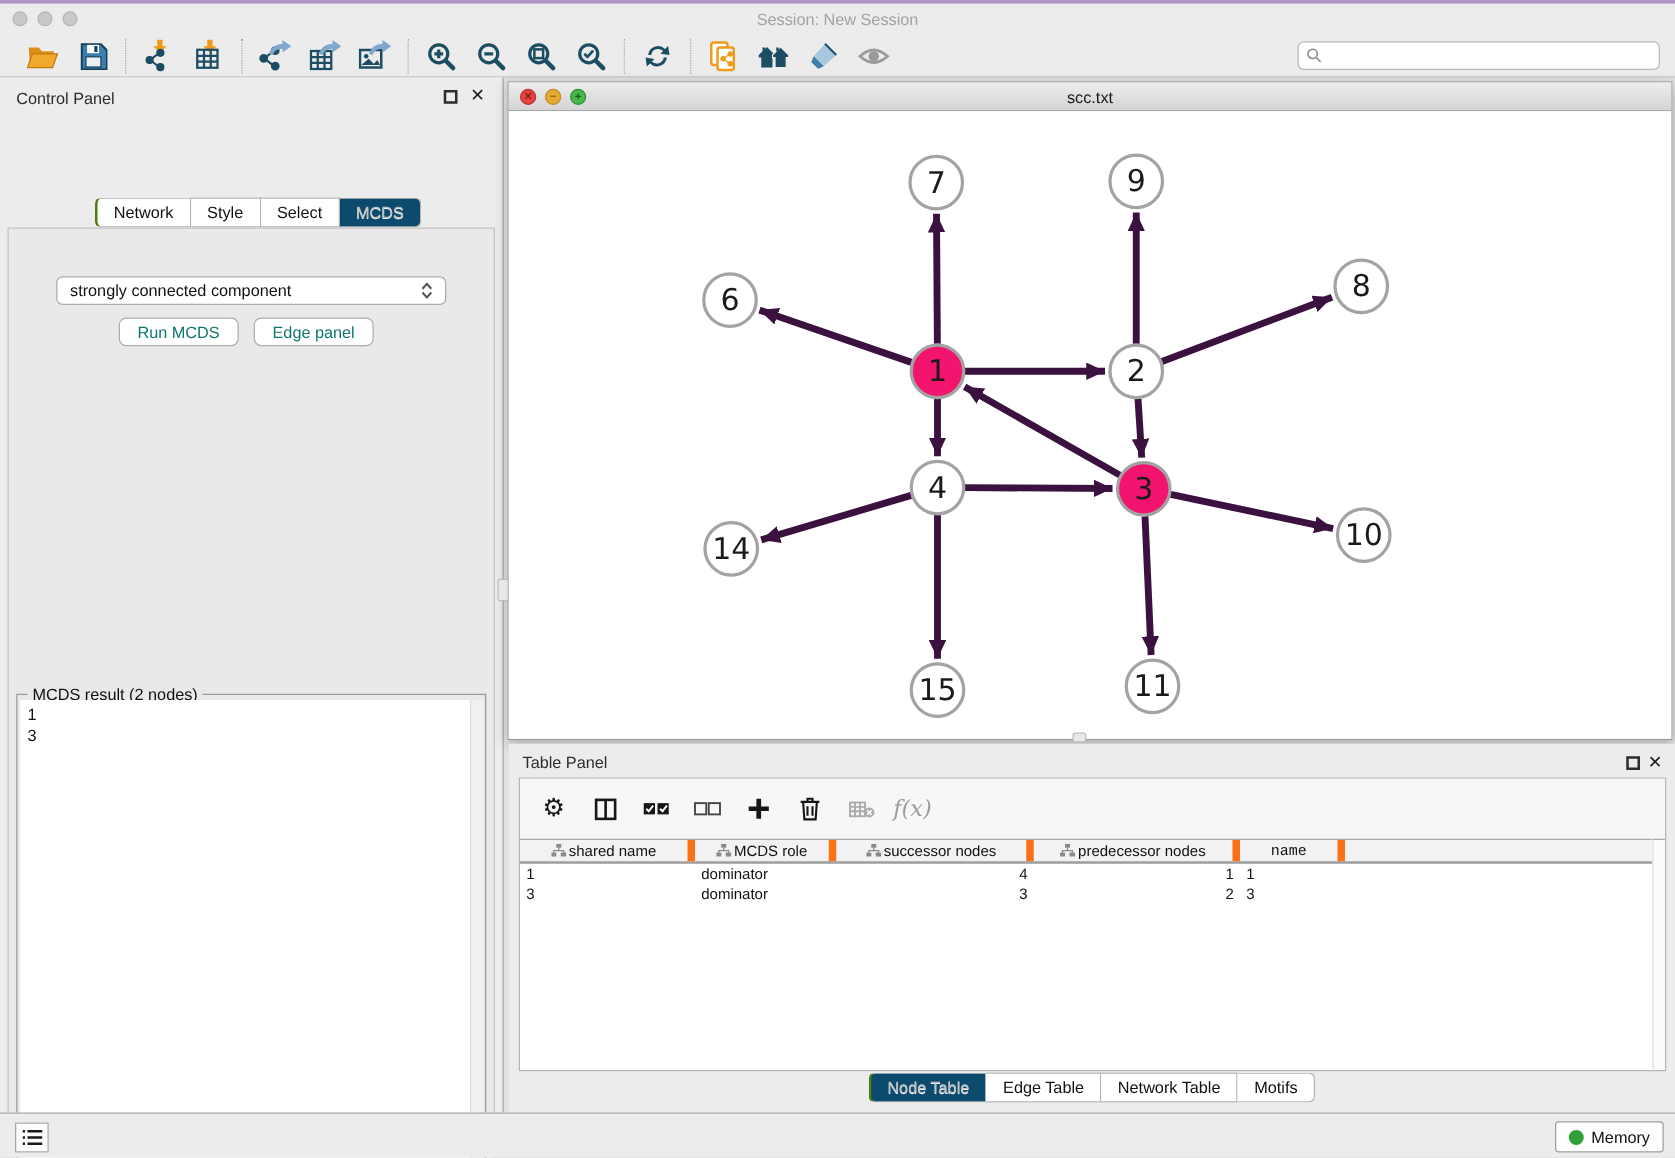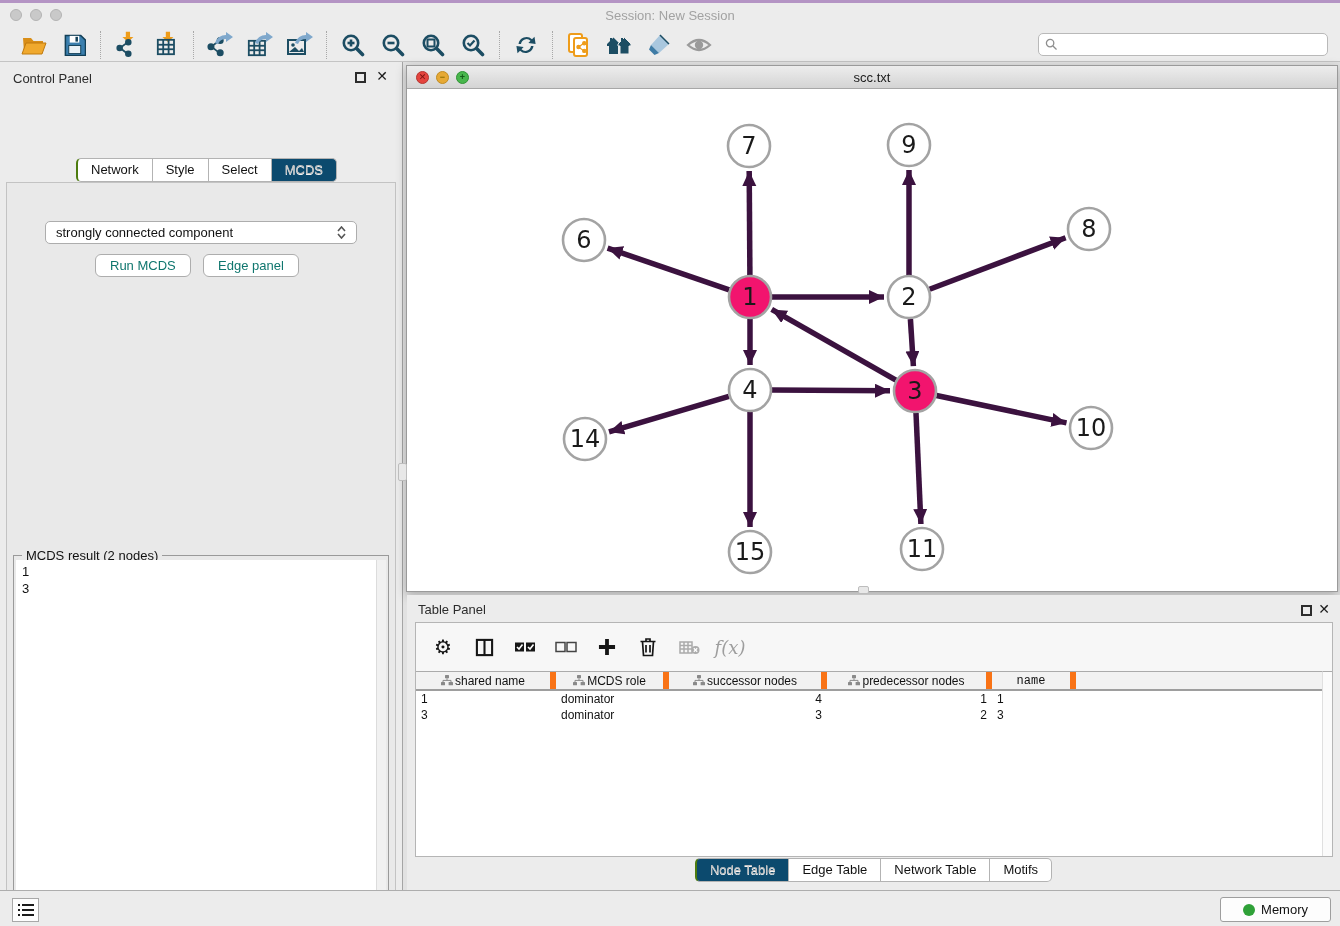--- a/index.html
+++ b/index.html
@@ -120,21 +120,21 @@
 
   #tp-tabs { position:absolute; left:0; bottom:8px; width:100%; display:flex; justify-content:center; }
 
   
   #statusbar { left:0; top:890px; width:1340px; height:36px; background:#ececec;
     border-top:1px solid #adadad; }
   #list-btn { position:absolute; left:12px; top:7px; width:27px; height:24px; background:#fdfdfd;
     border:1px solid #a8a8a8; display:flex; align-items:center; justify-content:center; }
   #memory-btn { position:absolute; right:9px; top:6px; height:25px; background:#fdfdfd;
     border:1px solid #9e9e9e; border-radius:3px; display:flex; align-items:center; gap:6px;
-    padding:0 22px; font-size:13px; color:#111;
+    padding:0 10px; font-size:13px; color:#111;
     font-family:"Liberation Sans","DejaVu Sans",sans-serif; }
   #memory-dot { width:12px; height:12px; border-radius:50%; background:#2fa138; }
 </style>
 </head>
 <body>
 
 <div id="top-strip" class="abs"></div>
 <div id="titlebar" class="abs">
   <div class="tl-group">
     <span class="tl"></span>

